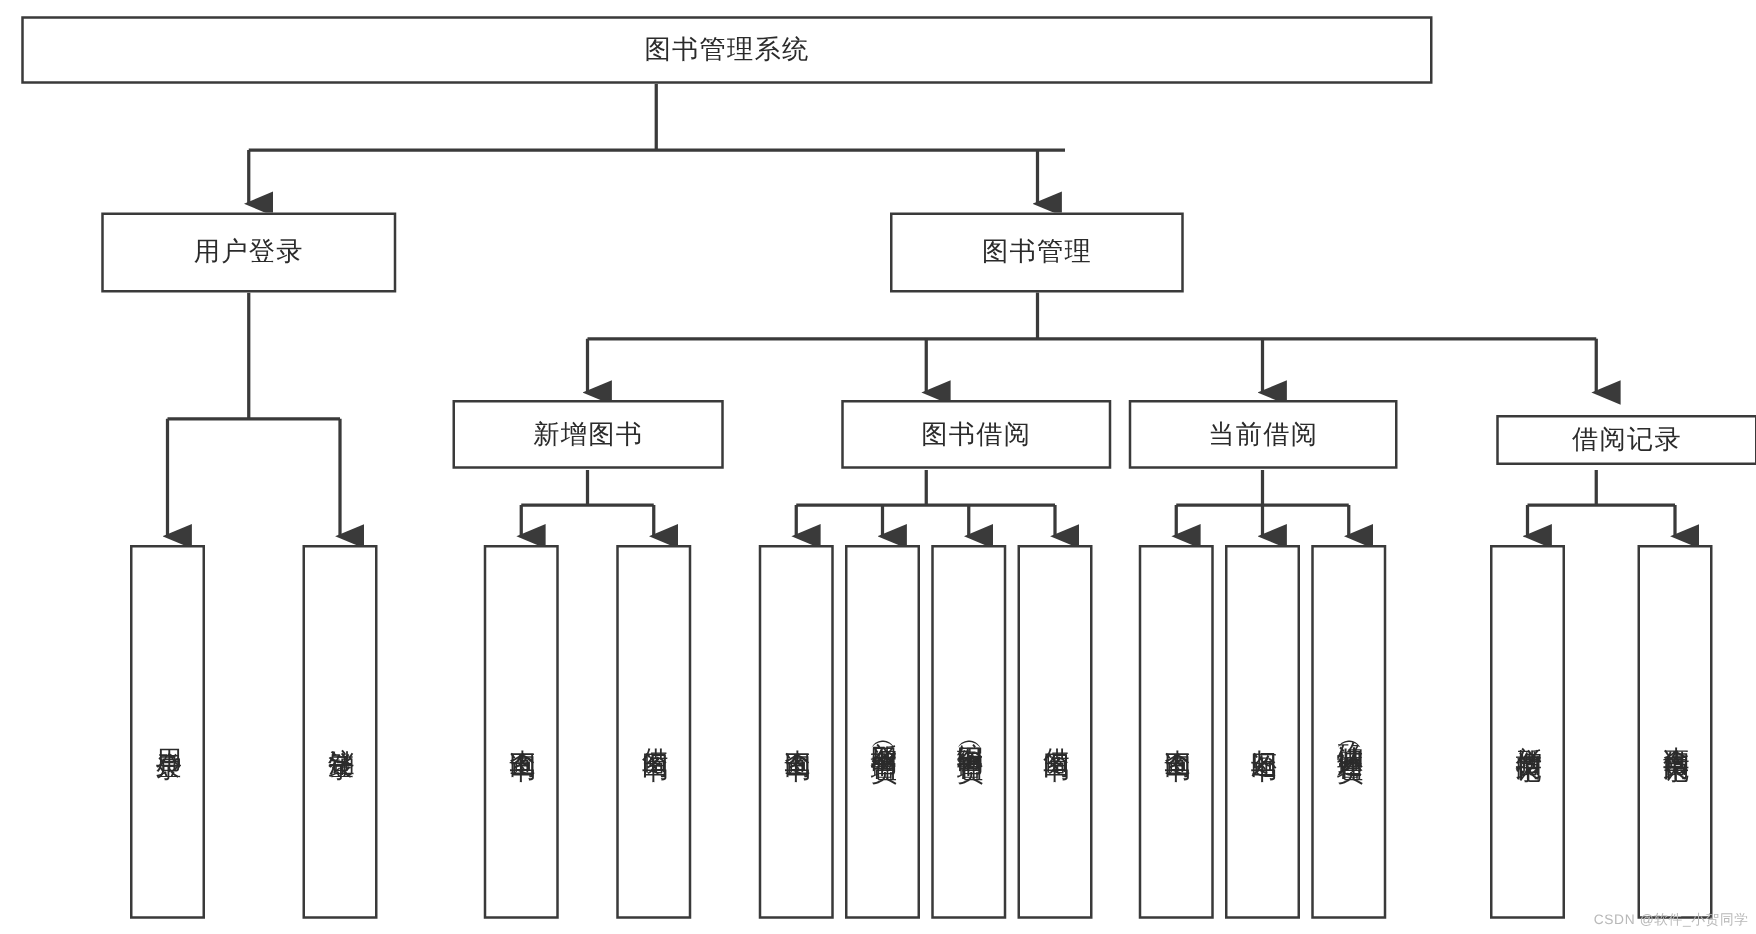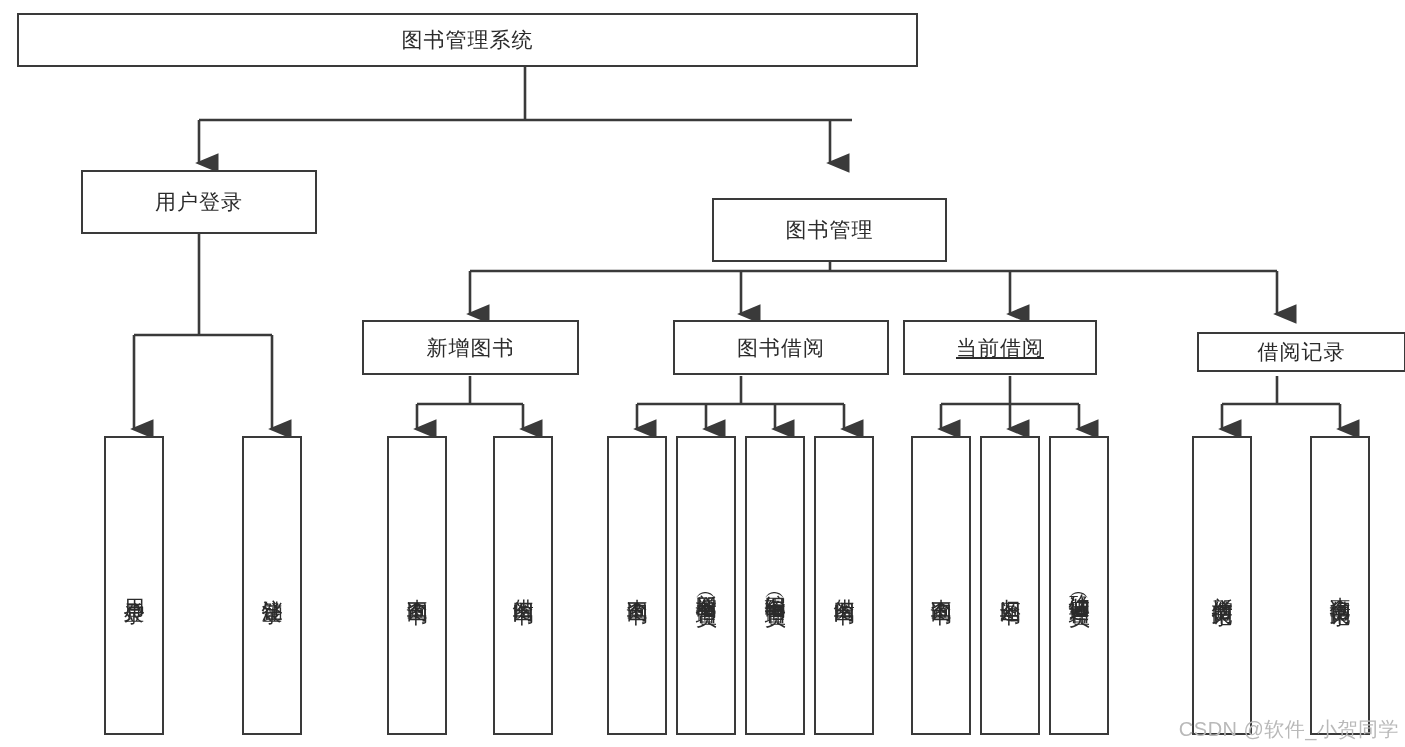--- a/index.html
+++ b/index.html
@@ -54,21 +54,21 @@
   .node-v .vlabel {
     writing-mode: vertical-rl;
     text-orientation: upright;
     display: block;
     text-align: center;
   }
   .watermark {
     position: absolute;
     right: 6px;
     bottom: 4px;
-    font-size: 20px;
+    font-size: 11px;
     color: #b9b9b9;
     white-space: nowrap;
     letter-spacing: 0.5px;
     text-align: right;
   }
 </style>
 </head>
 <body>
 
 <div id="diagram-root">
@@ -116,38 +116,38 @@
       <path d="M 1010 404 L 1010 429" marker-end="url(#arrow)"></path>
       <path d="M 1079 404 L 1079 429" marker-end="url(#arrow)"></path>
 
       <path d="M 1277 376 L 1277 404"></path>
       <path d="M 1222 404 L 1340 404"></path>
       <path d="M 1222 404 L 1222 429" marker-end="url(#arrow)"></path>
       <path d="M 1340 404 L 1340 429" marker-end="url(#arrow)"></path>
     </g>
   </svg>
 
-  <div class="node node-h" style="left:17px; top:13px; width:901px; height:54px;">
+  <div class="node node-h" style="left:17px; top:13px; width:1129px; height:54px;">
     <span>图书管理系统</span>
   </div>
 
   <div class="node node-h" style="left:81px; top:170px; width:236px; height:64px;">
     <span>用户登录</span>
   </div>
-  <div class="node node-h" style="left:712px; top:170px; width:235px; height:64px;margin-top:28px;">
+  <div class="node node-h" style="left:712px; top:170px; width:235px; height:64px;">
     <span>图书管理</span>
   </div>
 
   <div class="node node-h" style="left:362px; top:320px; width:217px; height:55px;">
     <span>新增图书</span>
   </div>
   <div class="node node-h" style="left:633px; top:320px; width:216px; height:55px;margin-left:40px;">
     <span>图书借阅</span>
   </div>
-  <div class="node node-h" style="left:903px; top:320px; width:194px; height:55px;text-decoration:underline;">
+  <div class="node node-h" style="left:903px; top:320px; width:215px; height:55px;">
     <span>当前借阅</span>
   </div>
   <div class="node node-h" style="left:1172px; top:332px; width:209px; height:40px;margin-left:25px;">
     <span>借阅记录</span>
   </div>
 
   <div class="node node-v" style="left:104px; top:436px; width:60px; height:299px;">
     <span class="vlabel">用户登录</span>
   </div>
   <div class="node node-v" style="left:242px; top:436px; width:60px; height:299px;">

